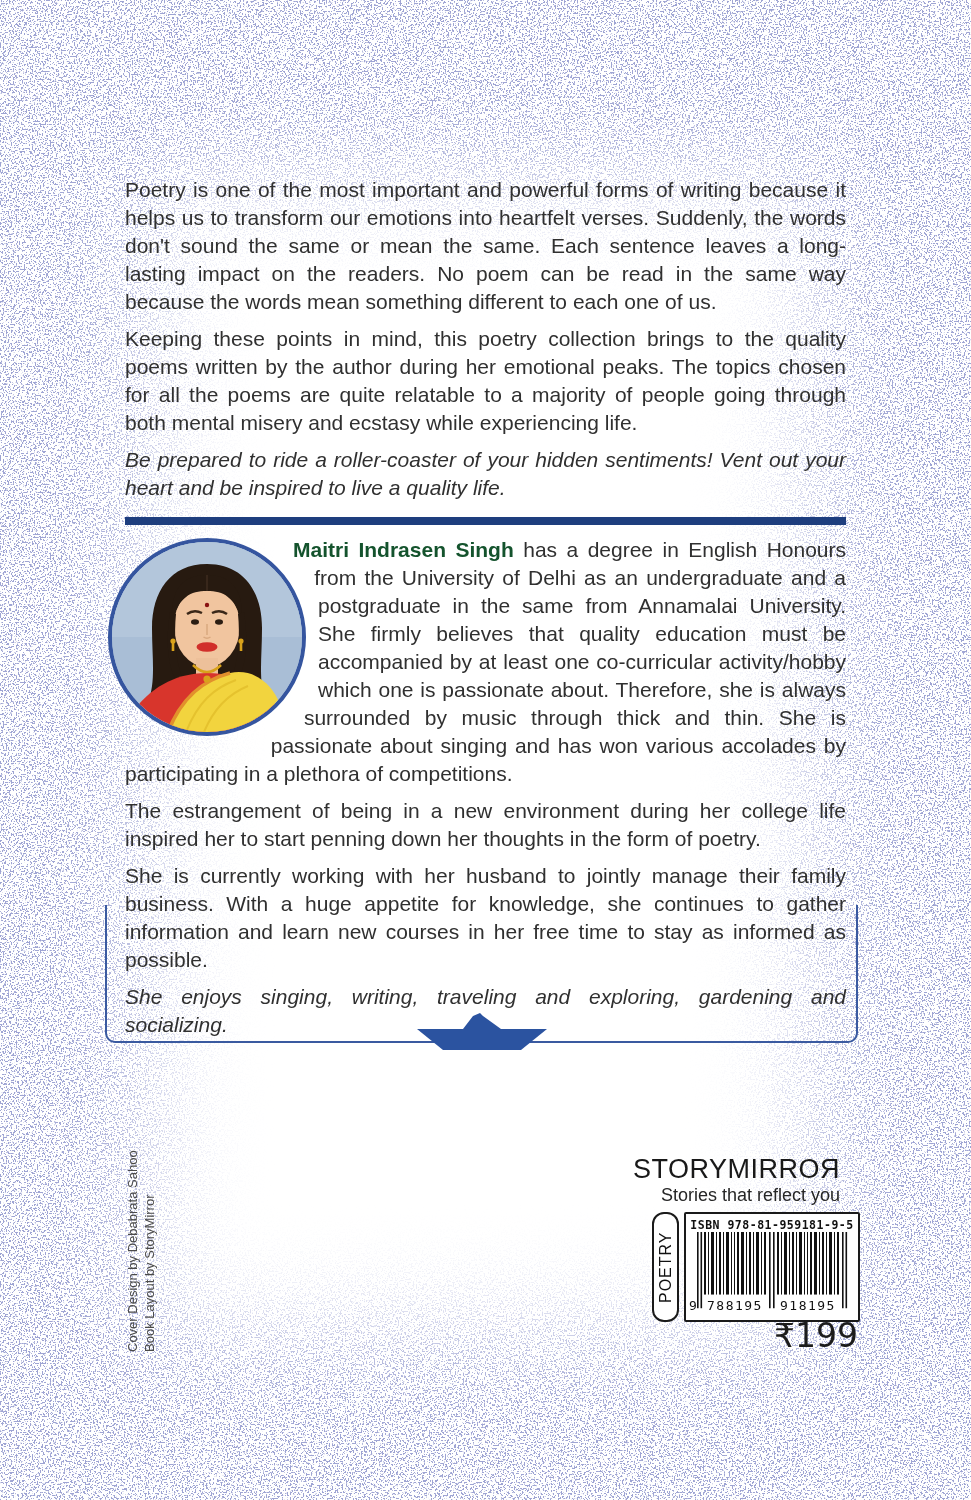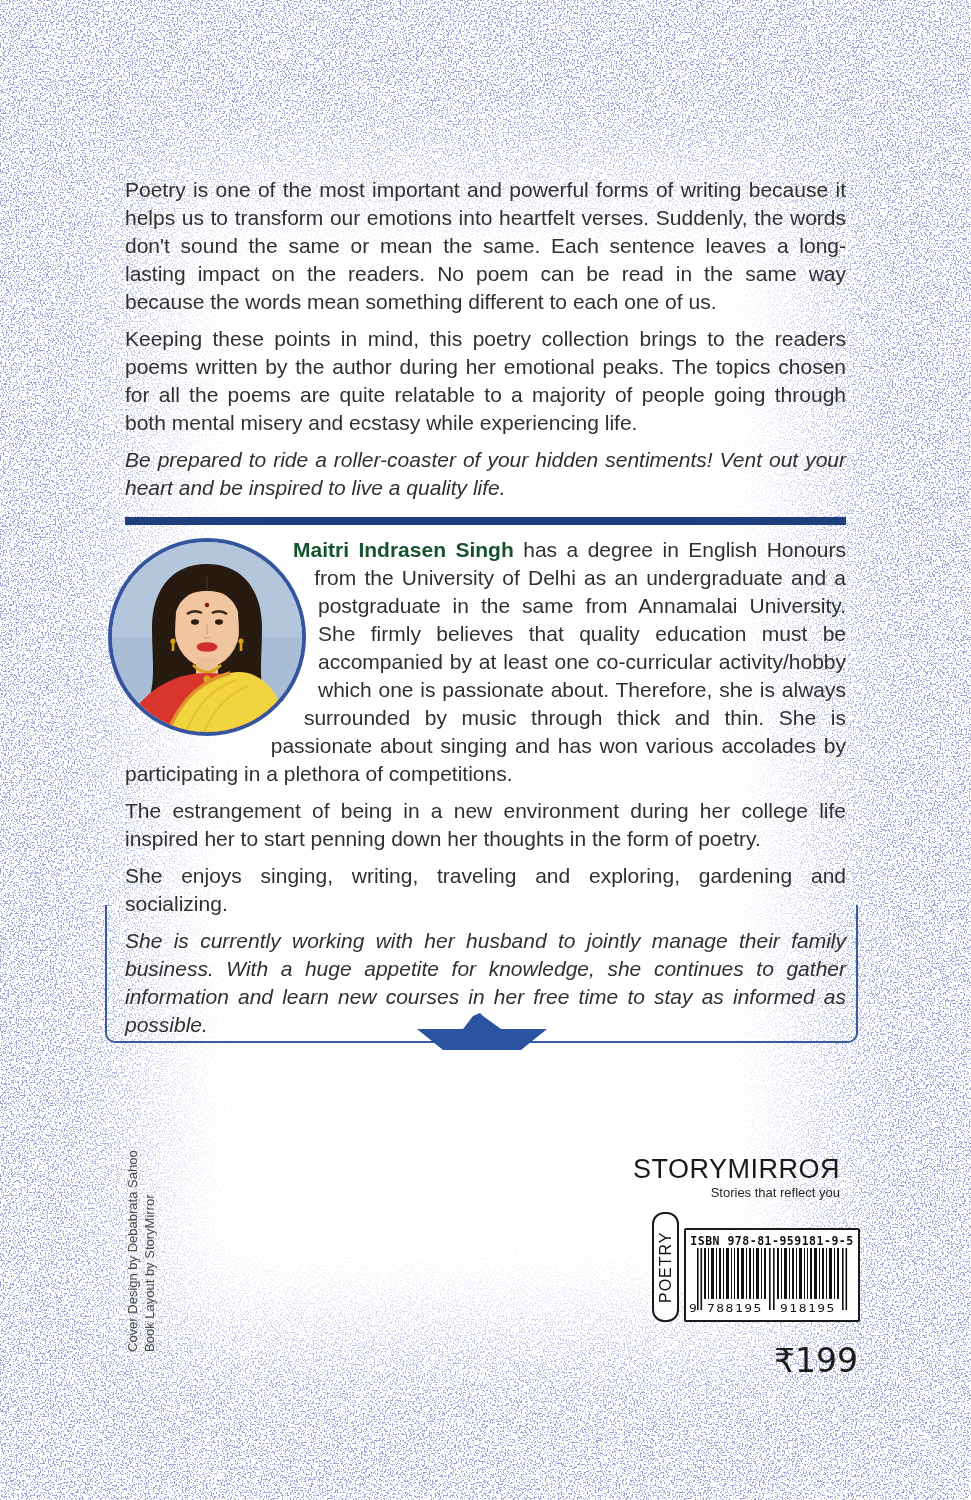--- a/index.html
+++ b/index.html
@@ -65,58 +65,58 @@
   }
 
   
   .publisher{
     position:absolute;left:582px;top:1154px;width:258px;
     text-align:right;color:#191919;
   }
   .logo{font-size:27px;letter-spacing:0.5px;line-height:30px;}
   .logo .w-story{font-weight:400;}
   .logo .w-mirror{font-weight:400;}
-  .tagline{font-size:13px;color:#262626;margin-top:1px;}
+  .tagline{font-size:18px;color:#262626;margin-top:1px;}
 
   
   .barcode-row{
     position:absolute;left:652px;top:1212px;height:110px;
     display:flex;gap:5px;align-items:stretch;
   }
   .category-pill{
     width:27px;box-sizing:border-box;
     border:2px solid #1a1a1a;border-radius:12px;
     background:#fff;
     display:flex;align-items:center;justify-content:center;
     writing-mode:vertical-rl;transform:rotate(180deg);
     font-size:16px;letter-spacing:1px;color:#111;
   }
   .barcode-box{
     width:176px;box-sizing:border-box;
     border:2px solid #1a1a1a;border-radius:2px;
     background:#fff;
     padding:4px 3px 2px 3px;
-    display:flex;flex-direction:column;margin-top:16px;
+    display:flex;flex-direction:column;
   }
   .isbn-top{
     font-family:"DejaVu Sans Mono",monospace;
     font-size:11.5px;font-weight:bold;letter-spacing:0.5px;
     text-align:center;color:#111;white-space:nowrap;
   }
   .bars-svg{flex:1;width:100%;}
   .bars-svg text{
     font-family:"DejaVu Sans Mono",monospace;
     font-size:13px;letter-spacing:1.5px;fill:#111;
   }
 
   .price{
     position:absolute;left:700px;top:1316px;width:158px;
     text-align:right;
     font-family:"DejaVu Sans","Liberation Sans",sans-serif;
-    font-size:33px;color:#1c1c1c;margin-top:25px;
+    font-size:33px;color:#1c1c1c;
   }
 </style>
 </head>
 <body>
 
 <div class="page">
 
   <svg class="speckle" viewBox="0 0 971 1500">
     <defs>
       <filter id="sprayF" x="0" y="0" width="100%" height="100%">
@@ -131,21 +131,21 @@
         <rect x="150" y="185" width="660" height="1145" fill="#000000" filter="url(#fadeBlur)"></rect>
       </mask>
     </defs>
     <rect width="971" height="1500" filter="url(#sprayF)" mask="url(#edgeM)"></rect>
   </svg>
 
   <div class="content">
 
     <div>
       <p>Poetry is one of the most important and powerful forms of writing because it helps us to transform our emotions into heartfelt verses. Suddenly, the words don't sound the same or mean the same. Each sentence leaves a long-lasting impact on the readers. No poem can be read in the same way because the words mean something different to each one of us.</p>
-      <p>Keeping these points in mind, this poetry collection brings to the readers poems written by the author during her emotional peaks. The topics chosen for all the poems are quite relatable to a majority of people going through both mental misery and ecstasy while experiencing life.</p>
+      <p>Keeping these points in mind, this poetry collection brings to the quality poems written by the author during her emotional peaks. The topics chosen for all the poems are quite relatable to a majority of people going through both mental misery and ecstasy while experiencing life.</p>
       <p>Be prepared to ride a roller-coaster of your hidden sentiments! Vent out your heart and be inspired to live a quality life.</p>
     </div>
 
     <div class="divider"></div>
 
     <div>
       <div class="photo-wrap">
         
         <svg viewBox="0 0 190 190" width="190" height="190">
           <rect width="190" height="190" fill="#a9bed6"></rect>
@@ -173,22 +173,22 @@
           <path d="M56,190 C70,154 92,138 118,131" stroke="#e2902c" stroke-width="3.5" fill="none"></path>
           <path d="M74,190 C86,160 102,146 124,138" stroke="#e5c22e" stroke-width="2" fill="none"></path>
           <path d="M92,190 C102,166 116,152 136,144" stroke="#e5c22e" stroke-width="2" fill="none"></path>
           <path d="M81,123 Q95,137 109,123" stroke="#d9a21b" stroke-width="2.5" fill="none"></path>
           <circle cx="95" cy="137" r="3.6" fill="#d9a21b"></circle>
         </svg>
       </div>
 
       <p><span class="author-name">Maitri Indrasen Singh</span><span> has a degree in English Honours from the University of Delhi as an undergraduate and a postgraduate in the same from Annamalai University. She firmly believes that quality education must be accompanied by at least one co-curricular activity/hobby which one is passionate about. Therefore, she is always surrounded by music through thick and thin. She is passionate about singing and has won various accolades by participating in a plethora of competitions.</span></p>
       <p>The estrangement of being in a new environment during her college life inspired her to start penning down her thoughts in the form of poetry.</p>
+      <p>She is currently working with her husband to jointly manage their family business. With a huge appetite for knowledge, she continues to gather information and learn new courses in her free time to stay as informed as possible.</p>
       <p>She enjoys singing, writing, traveling and exploring, gardening and socializing.</p>
-      <p>She is currently working with her husband to jointly manage their family business. With a huge appetite for knowledge, she continues to gather information and learn new courses in her free time to stay as informed as possible.</p>
     </div>
   </div>
 
   <div class="outline-box">
     <svg class="boat" viewBox="0 0 130 38">
       <polygon points="46,16 56,3 63,0 66,3 84,16" fill="#2b53a0"></polygon>
       <polygon points="0,16 130,16 104,37 26,37" fill="#2b53a0"></polygon>
     </svg>
   </div>
 

